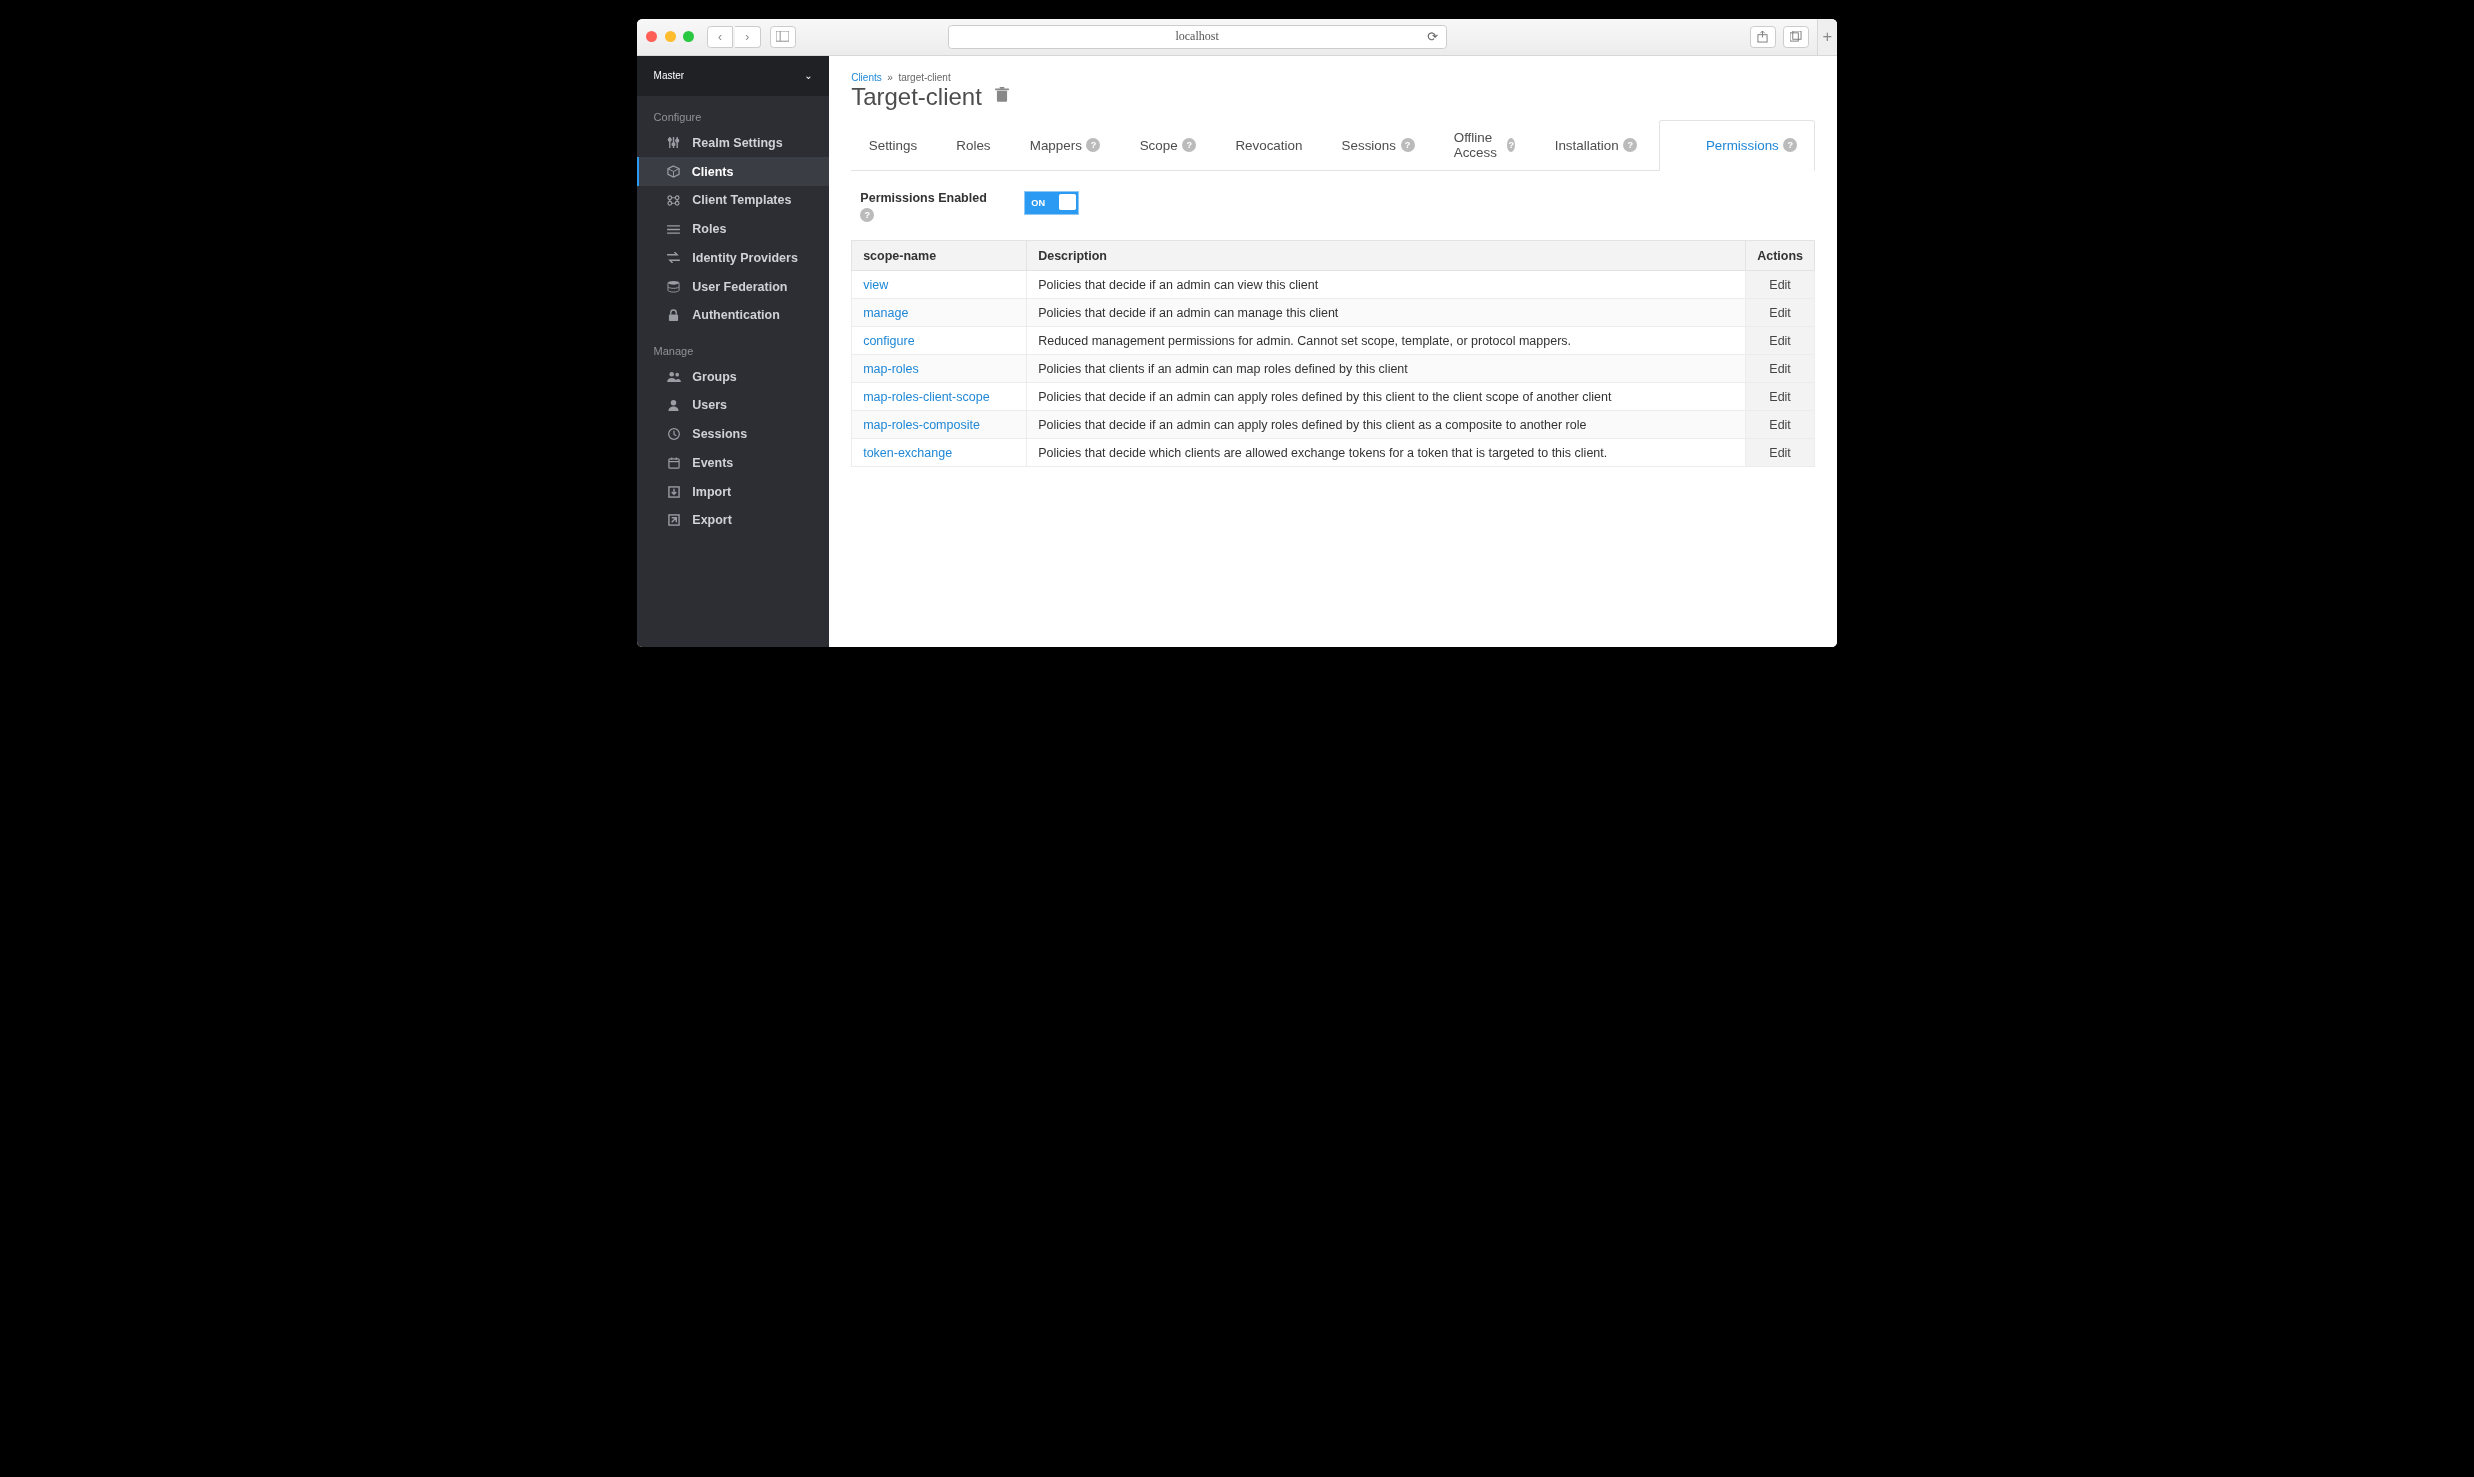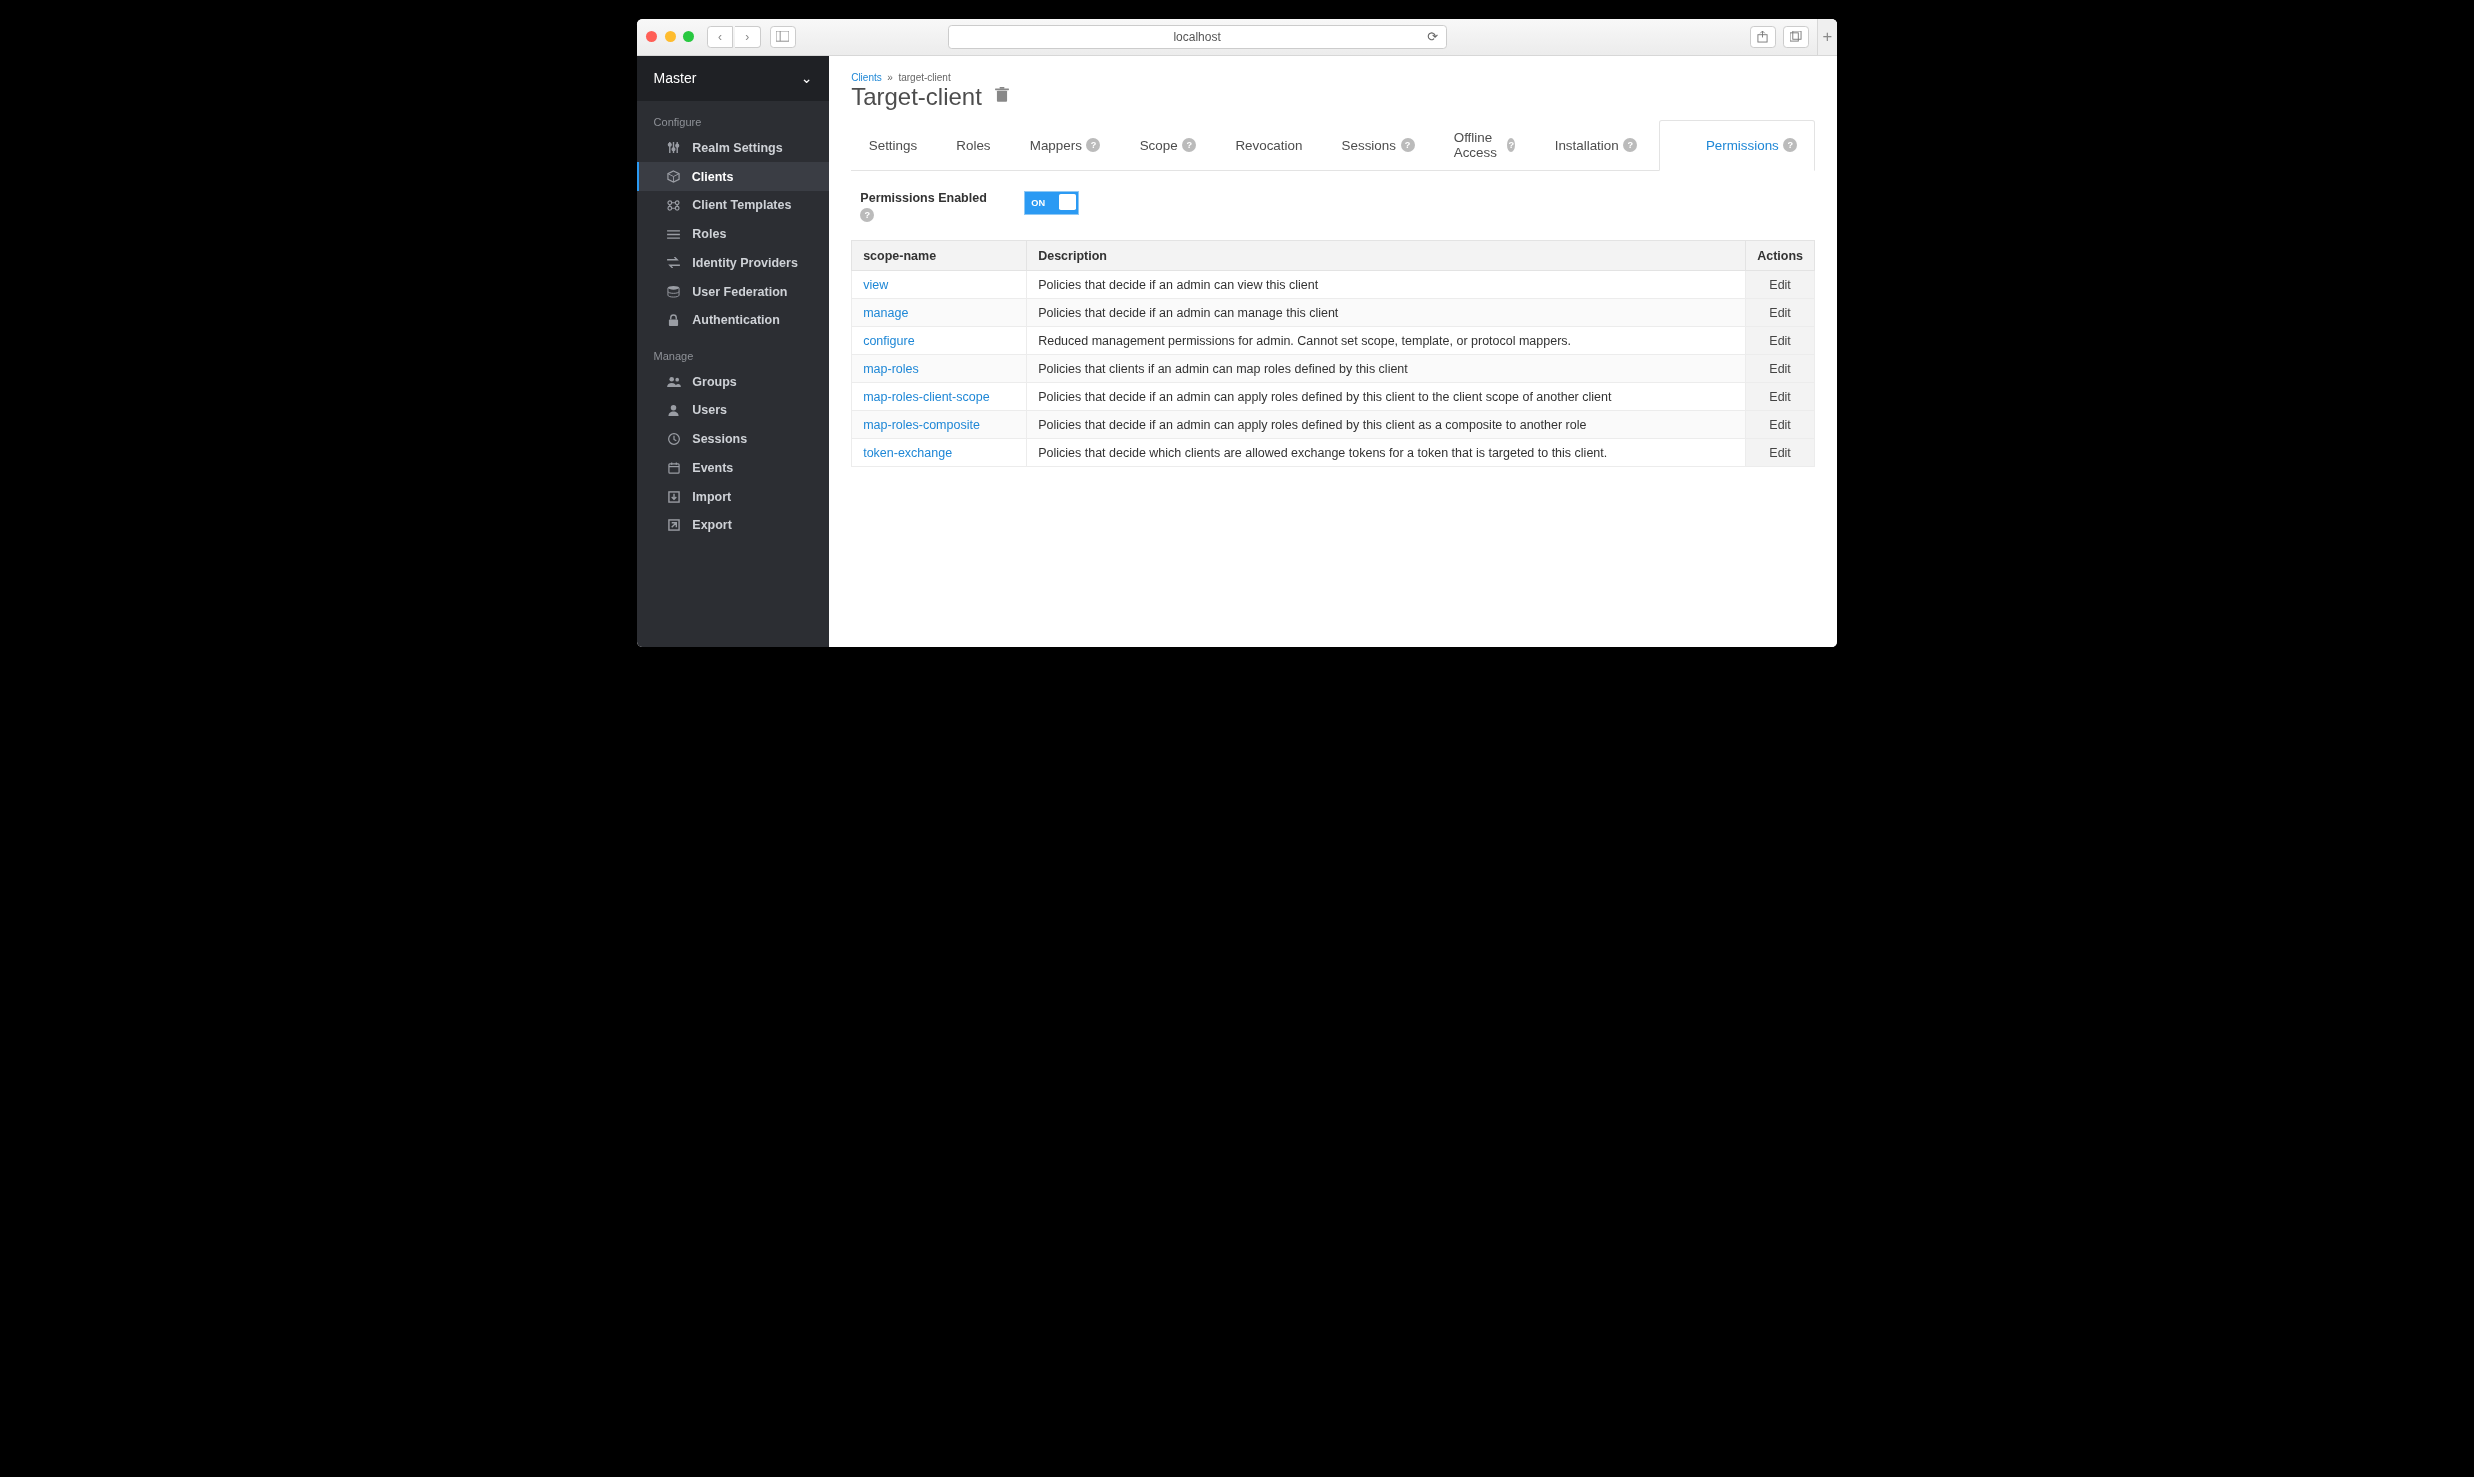--- a/index.html
+++ b/index.html
@@ -35,41 +35,41 @@
   .nav-btn, .tool-btn {
     width:26px; height:22px; background:#fff; border:0.9px solid #ccc;
     border-radius:3.7px; display:flex; align-items:center; justify-content:center;
     font-size:12px; color:#888;
   }
   .nav-btns .nav-btn:first-child { border-top-right-radius:0; border-bottom-right-radius:0; }
   .nav-btns .nav-btn:last-child  { border-top-left-radius:0;  border-bottom-left-radius:0; border-left:none; }
   .addr {
     flex:1; max-width:499px; margin:0 auto; height:24px; background:#fff;
     border:0.9px solid #ccc; border-radius:3.7px; display:flex; align-items:center;
-    justify-content:center; position:relative; font-size:12px; color:#555;
+    justify-content:center; position:relative; font-size:12px; color:#555;font-family:Liberation Serif, serif;
   }
   .addr .reload { position:absolute; right:7.4px; color:#666; font-size:13px; }
   .right-tools { display:flex; gap:7.4px; margin-left:auto; }
   .new-tab { width:20.3px; height:37px; display:flex; align-items:center; justify-content:center;
              border-left:0.9px solid #d7d7d7; color:#888; font-size:16.6px; margin-left:7.4px; margin-right:-9.2px; background:#efefef;}
   
   .app-header {
     background:#2c2e33; color:#fff; height:48px; display:flex; align-items:center;
     padding:0 18.5px; justify-content:space-between; font-size:13px;
   }
   .brand { font-size:14.8px; letter-spacing:0.5px; }
   .brand b { font-weight:800; }
   .brand span { font-weight:300; color:#e5e5e5; }
   .user-menu { display:flex; align-items:center; gap:5.5px; font-size:12px; padding:0 5.5px 0 16.6px; border-left:0.9px solid #45484f; height:100%; }
   
   .app-body { display:flex; min-height:591px; }
   .sidebar { width:199px; background:#2c2e33; color:#cfd2d7; font-size:13px; }
   .realm {
     background:#1f2125; padding:14.8px 16.6px; display:flex; justify-content:space-between;
-    align-items:center; font-size:14px; color:#fff;
+    align-items:center; font-size:10px; color:#fff;
   }
   .side-section-title {
     padding:14.8px 16.6px 5.5px; font-size:11px; color:#8e9197;
   }
   .side-item {
     display:flex; align-items:center; gap:11px; padding:7.4px 16.6px 7.4px 29.5px;
     color:#cfd2d7; cursor:pointer; font-size:12.5px;font-weight:bold;
   }
   .side-item .icon { width:14.8px; color:#9a9da4; display:inline-flex; justify-content:center;}
   .side-item.active { background:#3a3d44; color:#fff; border-left:2.8px solid #2b9af3; padding-left:27px;}

